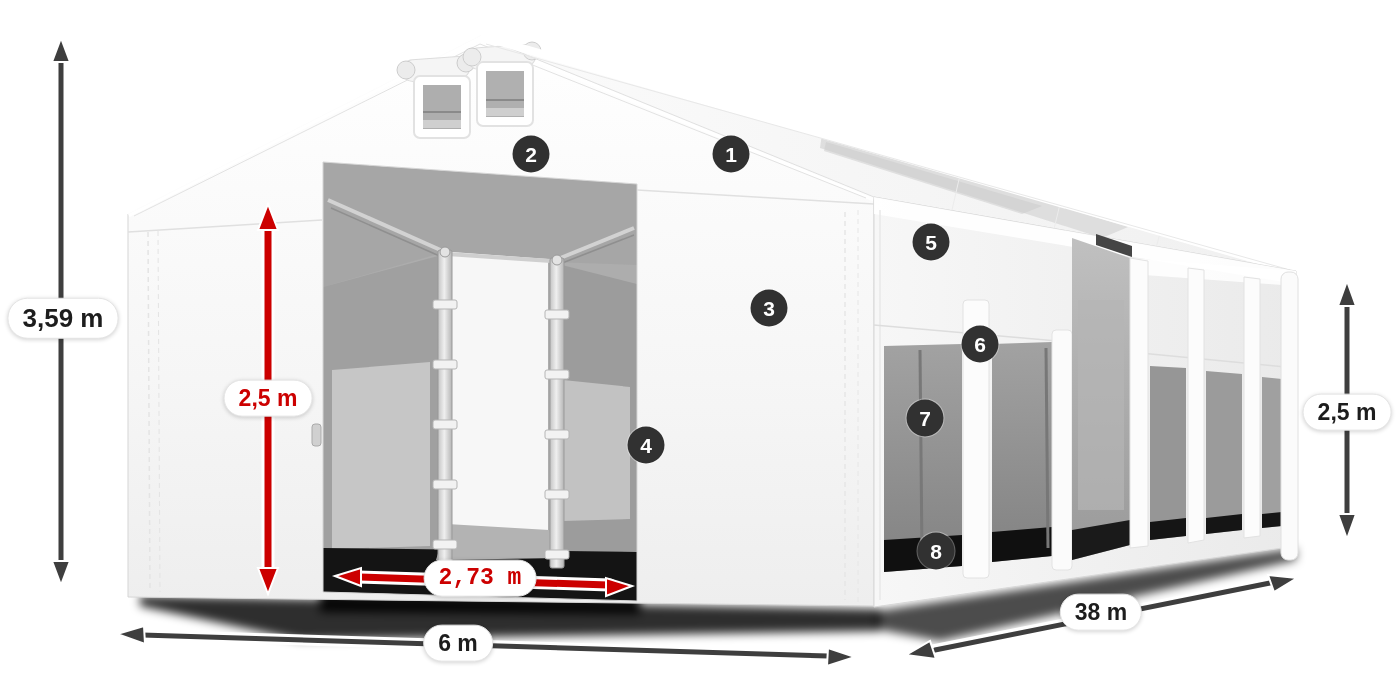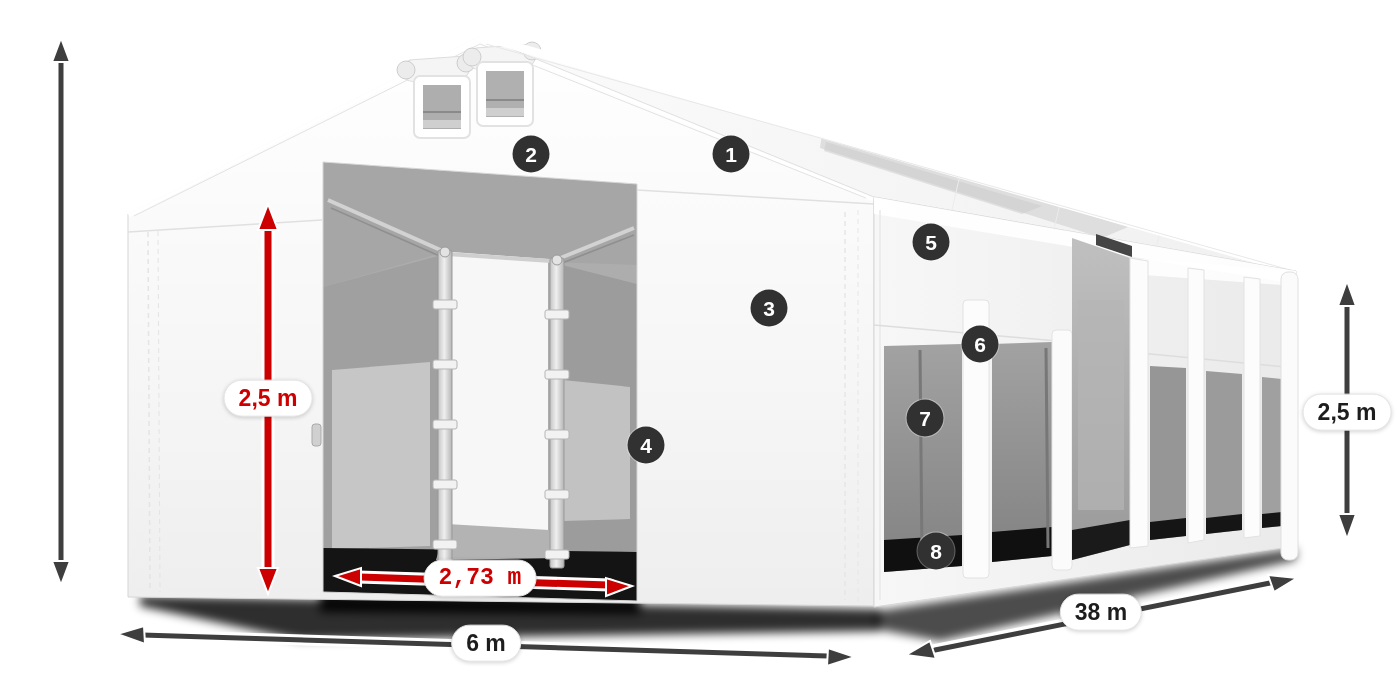--- a/index.html
+++ b/index.html
@@ -240,19 +240,20 @@
 
   <div class="marker" style="left:731px;top:154px;">1</div>
   <div class="marker" style="left:531px;top:154px;">2</div>
   <div class="marker" style="left:769px;top:308px;">3</div>
   <div class="marker" style="left:646px;top:445px;">4</div>
   <div class="marker" style="left:931px;top:242px;">5</div>
   <div class="marker" style="left:980px;top:344px;">6</div>
   <div class="marker" style="left:925px;top:418px;">7</div>
   <div class="marker" style="left:936px;top:551px;">8</div>
 
+  <div class="dim-label big" style="left:63px;top:318px;">3,59 m</div>
   <div class="dim-label red" style="left:268px;top:398px;">2,5 m</div>
   <div class="dim-label red" style="left:480px;top:578px;font-family:Liberation Mono, monospace;">2,73 m</div>
-  <div class="dim-label" style="left:486px;top:643px;text-align:center;">6 m</div>
+  <div class="dim-label" style="left:458px;top:643px;text-align:center;">6 m</div>
   <div class="dim-label" style="left:1101px;top:612px;">38 m</div>
   <div class="dim-label" style="left:1347px;top:412px;">2,5 m</div>
 
 </div>
 
 </body></html>

